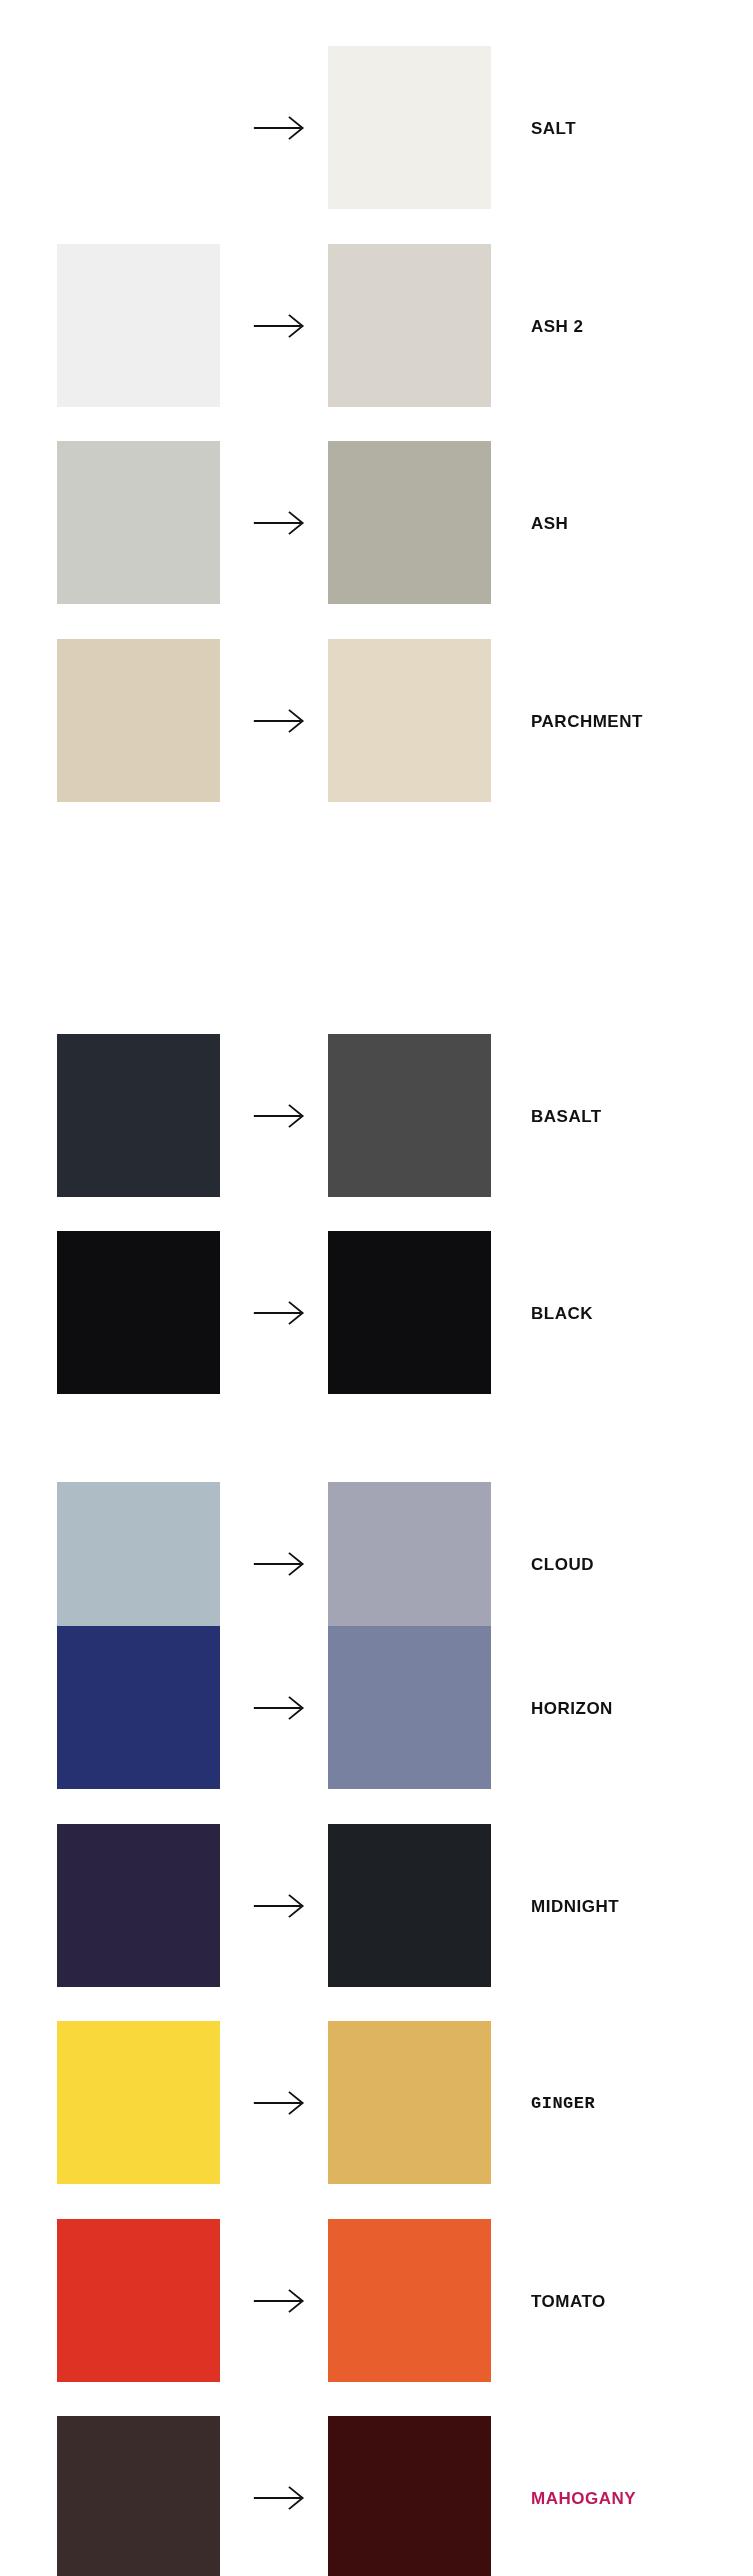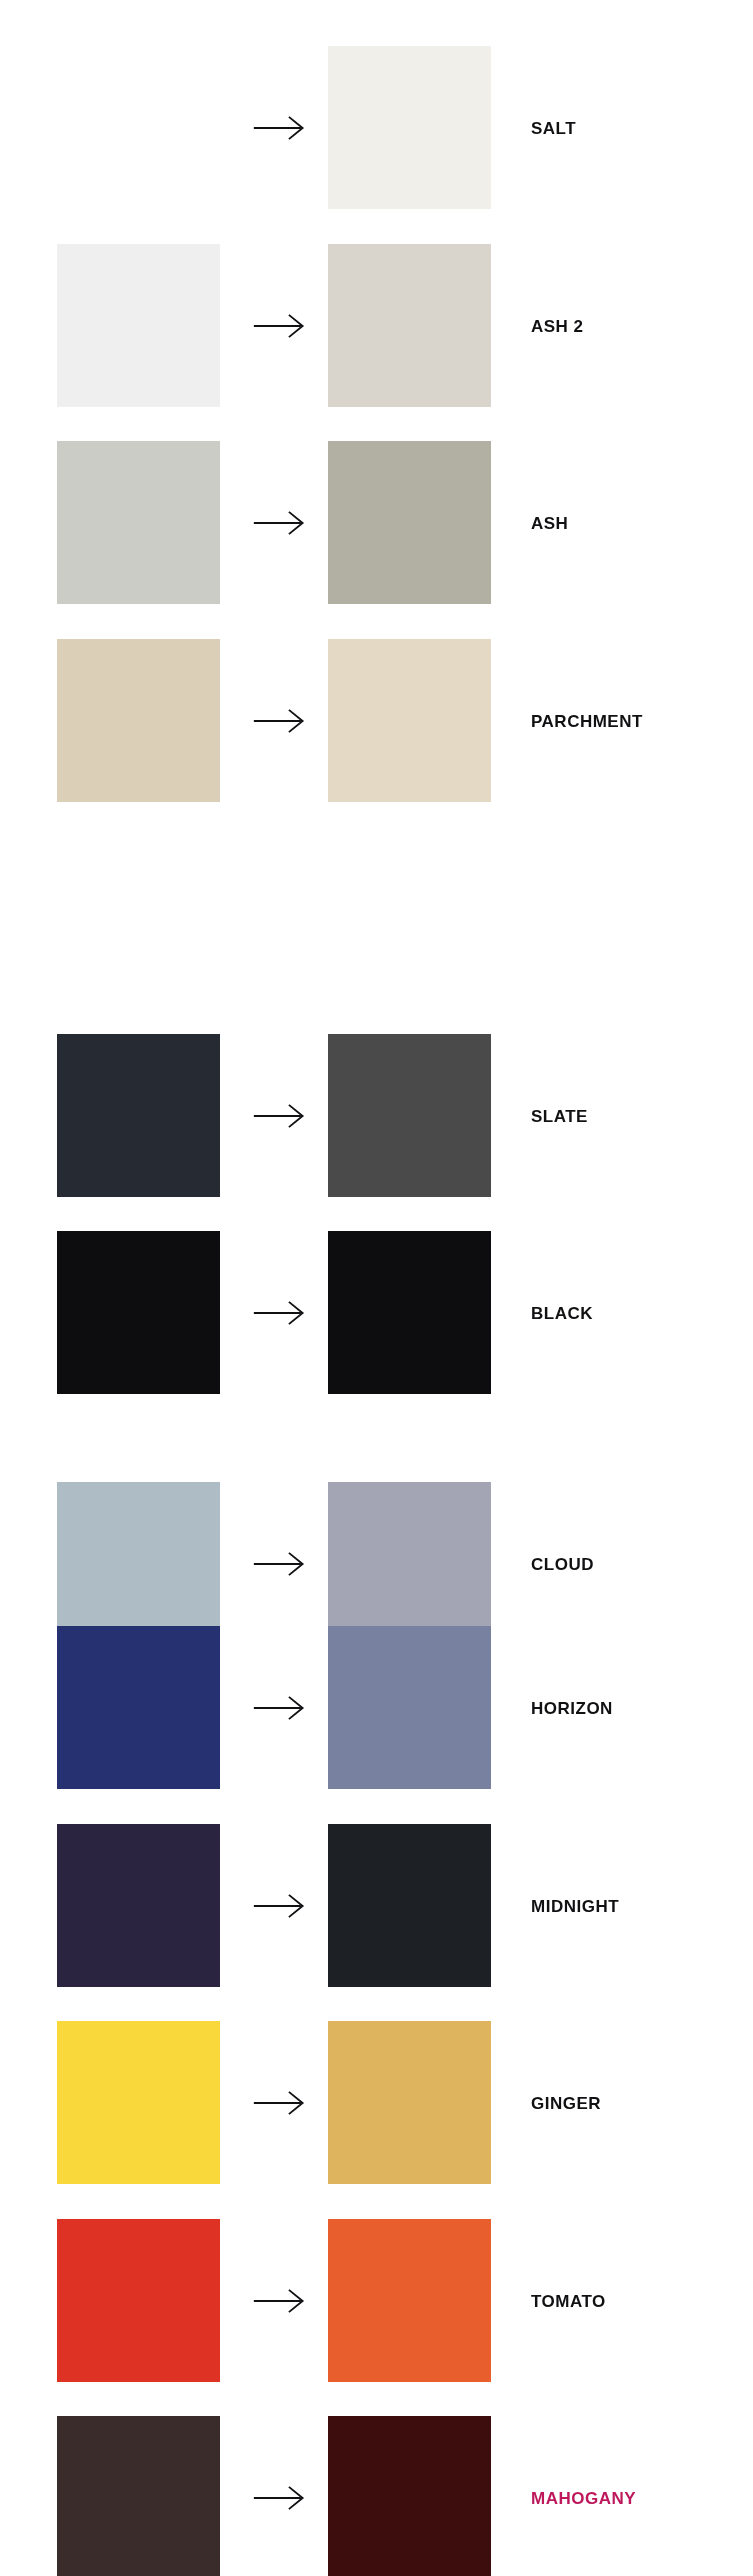--- a/index.html
+++ b/index.html
@@ -106,21 +106,21 @@
       <div class="swatch swatch-after" title="#E3D9C5" style="background: rgb(227, 217, 197);"></div>
       <div class="row-label" style="color: rgb(17, 17, 20);">PARCHMENT</div>
     </div>
     <div class="swatch-row" style="top: 1034px;">
       <div class="swatch swatch-before" title="#252A33" style="background: rgb(37, 42, 51);"></div>
       <svg class="arrow-icon" viewBox="0 0 62 30">
         <line x1="1" y1="15" x2="56" y2="15" stroke="#111114" stroke-width="2.2"></line>
         <polyline points="42,2 58,15 42,28" fill="none" stroke="#111114" stroke-width="2.2"></polyline>
       </svg>
       <div class="swatch swatch-after" title="#4A4A4A" style="background: rgb(74, 74, 74);"></div>
-      <div class="row-label" style="color: rgb(17, 17, 20);">SLATE</div>
+      <div class="row-label" style="color: rgb(17, 17, 20);">BASALT</div>
     </div>
     <div class="swatch-row" style="top: 1231px;">
       <div class="swatch swatch-before" title="#0D0D0F" style="background: rgb(13, 13, 15);"></div>
       <svg class="arrow-icon" viewBox="0 0 62 30">
         <line x1="1" y1="15" x2="56" y2="15" stroke="#111114" stroke-width="2.2"></line>
         <polyline points="42,2 58,15 42,28" fill="none" stroke="#111114" stroke-width="2.2"></polyline>
       </svg>
       <div class="swatch swatch-after" title="#0D0D0F" style="background: rgb(13, 13, 15);"></div>
       <div class="row-label" style="color: rgb(17, 17, 20);">BLACK</div>
     </div>
@@ -151,21 +151,21 @@
       <div class="swatch swatch-after" title="#1D2024" style="background: rgb(29, 32, 36);"></div>
       <div class="row-label" style="color: rgb(17, 17, 20);">MIDNIGHT</div>
     </div>
     <div class="swatch-row" style="top: 2021px;">
       <div class="swatch swatch-before" title="#F9D83B" style="background: rgb(249, 216, 59);"></div>
       <svg class="arrow-icon" viewBox="0 0 62 30">
         <line x1="1" y1="15" x2="56" y2="15" stroke="#111114" stroke-width="2.2"></line>
         <polyline points="42,2 58,15 42,28" fill="none" stroke="#111114" stroke-width="2.2"></polyline>
       </svg>
       <div class="swatch swatch-after" title="#DEB45F" style="background: rgb(222, 180, 95);"></div>
-      <div class="row-label" style="color: rgb(17, 17, 20);">GINGER</div>
+      <div class="row-label" style="color: rgb(17, 17, 20); font-family: Liberation Mono, monospace;">GINGER</div>
     </div>
     <div class="swatch-row" style="top: 2219px;">
       <div class="swatch swatch-before" title="#DE3324" style="background: rgb(222, 51, 36);"></div>
       <svg class="arrow-icon" viewBox="0 0 62 30">
         <line x1="1" y1="15" x2="56" y2="15" stroke="#111114" stroke-width="2.2"></line>
         <polyline points="42,2 58,15 42,28" fill="none" stroke="#111114" stroke-width="2.2"></polyline>
       </svg>
       <div class="swatch swatch-after" title="#E85F2D" style="background: rgb(232, 95, 45);"></div>
       <div class="row-label" style="color: rgb(17, 17, 20);">TOMATO</div>
     </div>

